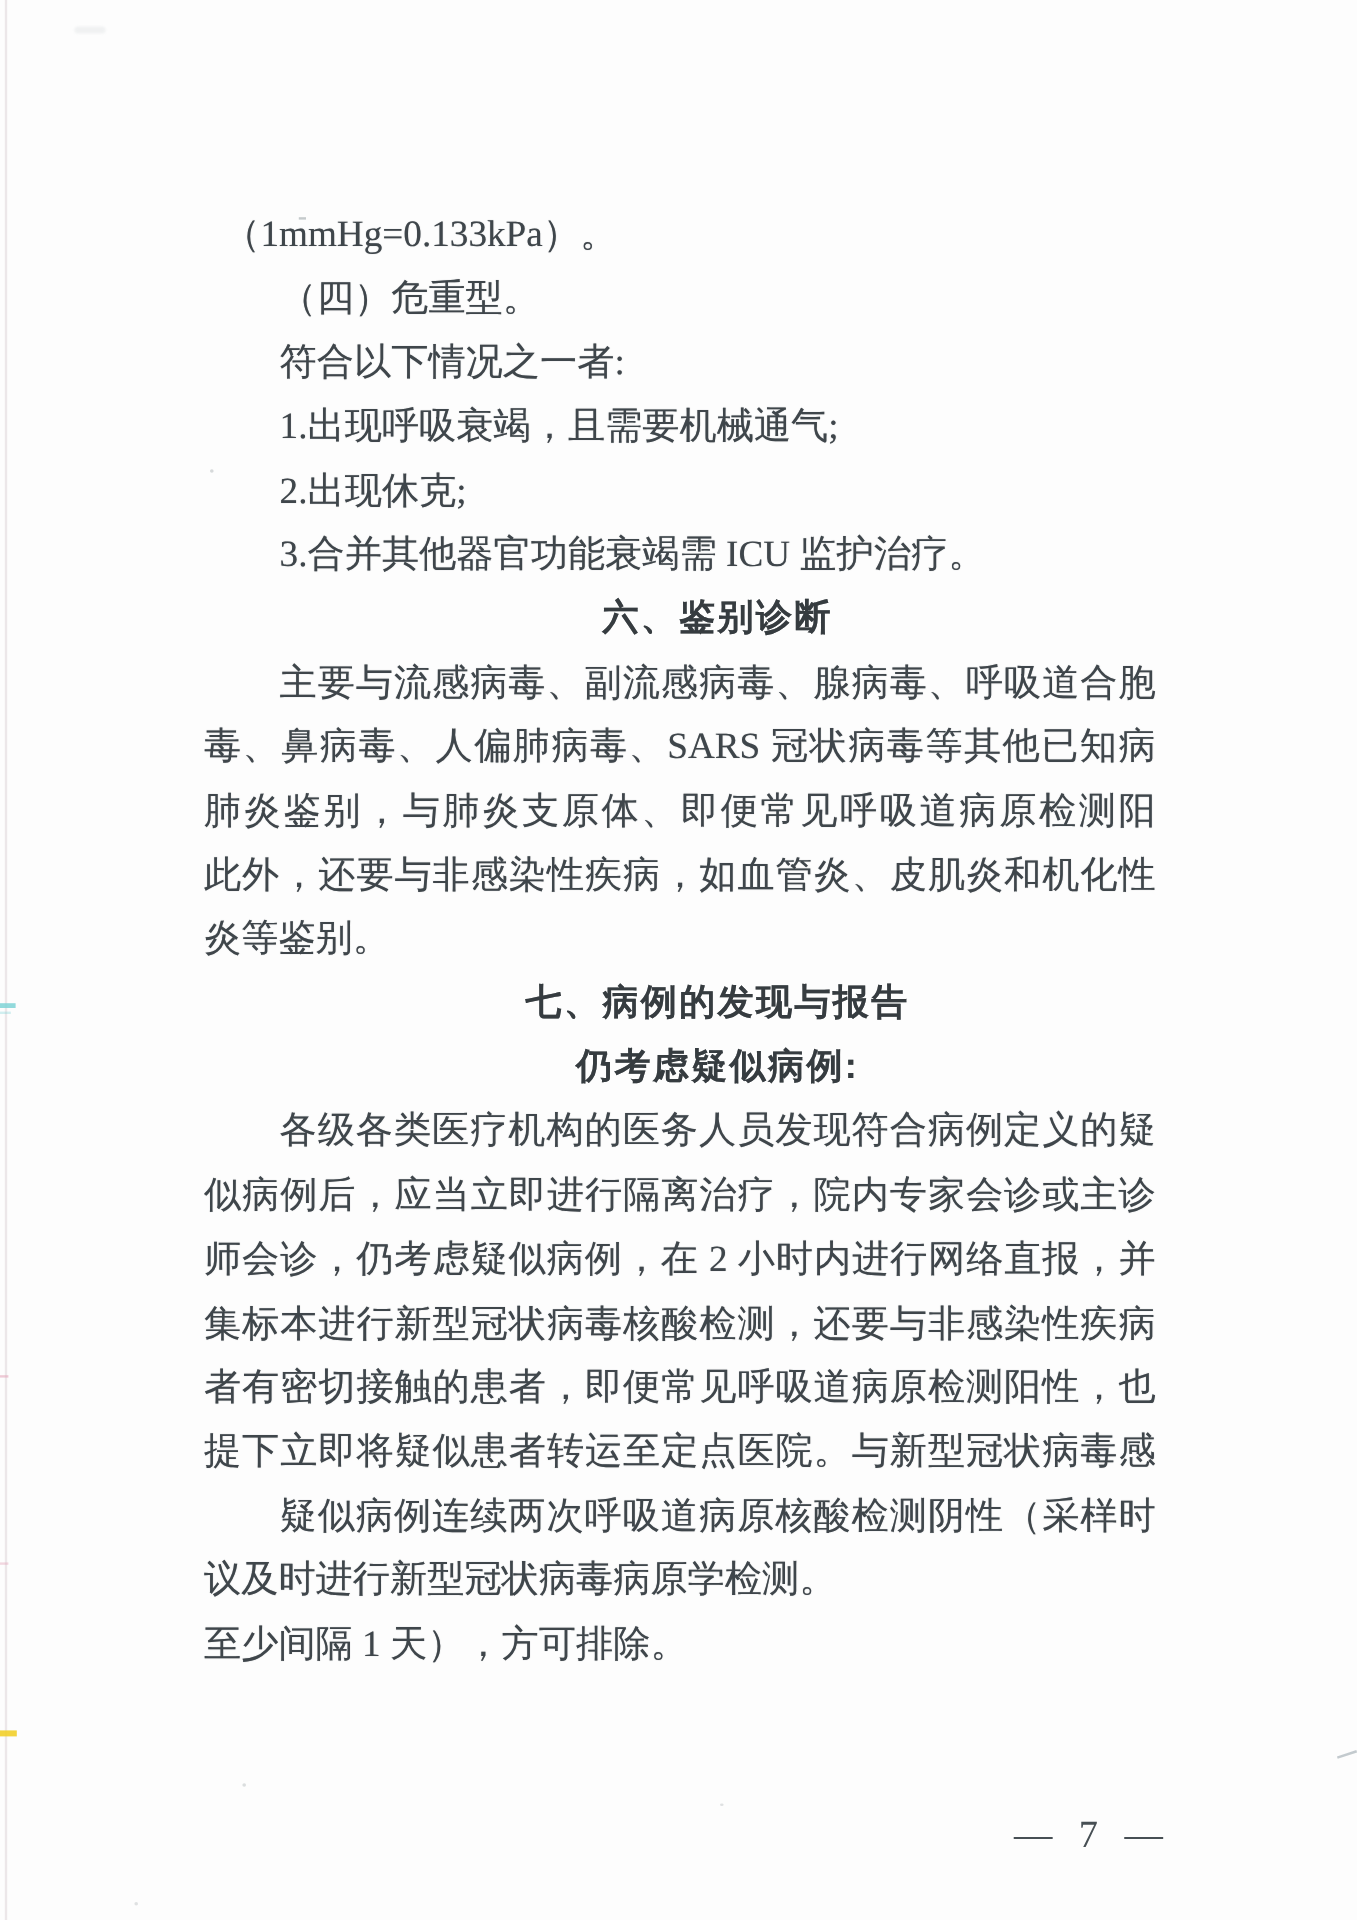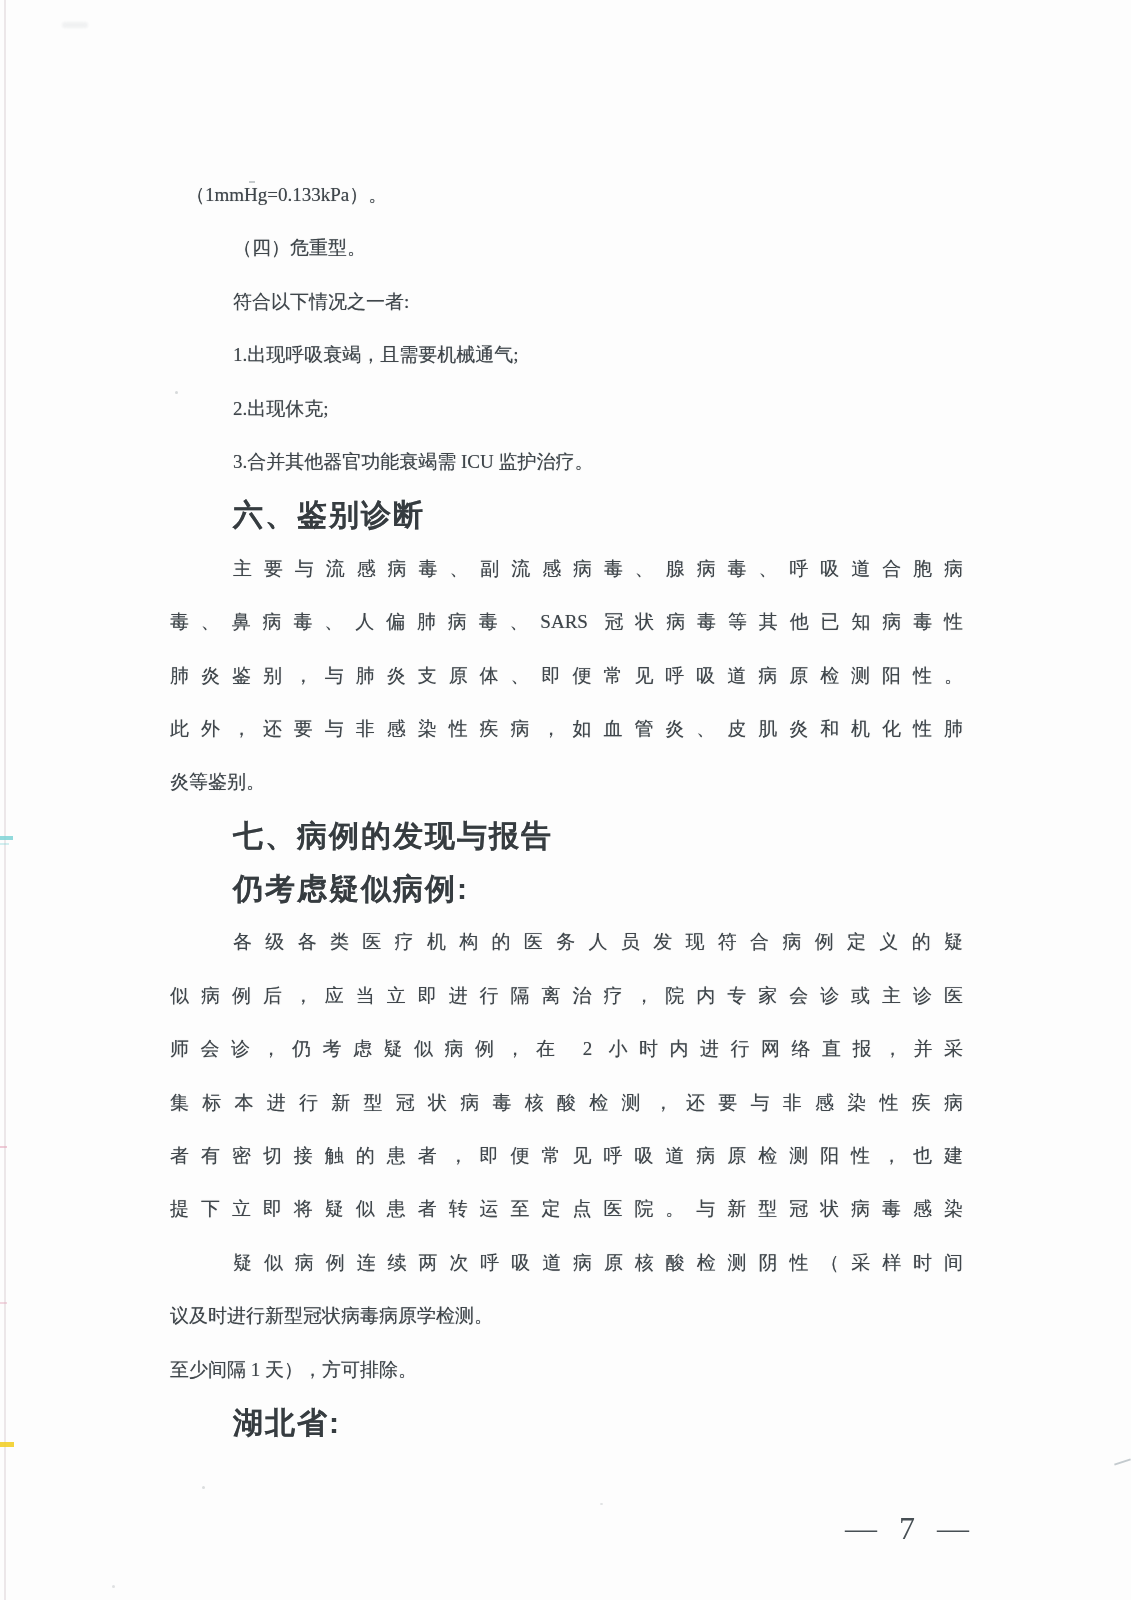--- a/index.html
+++ b/index.html
@@ -16,40 +16,41 @@
   body{width:1131px;height:1600px;background:#ffffff;overflow:hidden;}
   .page{
     position:relative;width:1131px;height:1600px;
     background:var(--paper);
     font-family:"Liberation Serif","DejaVu Serif",serif;
   }
   .content{
     position:absolute;left:170px;top:168px;width:793px;
   }
   .line{
-    height:53.4px;line-height:53.4px;font-size:19px;
+    height:53.4px;line-height:53.4px;font-size:31px;
     color:var(--ink);
     white-space:nowrap;
     text-shadow:0 0 0.7px rgba(63,70,75,0.55);
   }
   .justify{
     text-align:justify;
     text-align-last:justify;
     white-space:normal;
     overflow:hidden;
   }
   .indent{padding-left:63px;}
   .pl16{padding-left:16px;}
   .heading{
     font-family:"Liberation Sans","DejaVu Sans",sans-serif;
     font-weight:700;
     font-size:30px;
     letter-spacing:2px;
     color:var(--heading-ink);
     text-shadow:0 0 0.5px rgba(54,60,64,0.6);
+    text-align:center;
   }
   .footer{
     position:absolute;left:845px;top:1508px;
     font-size:32px;line-height:40px;
     letter-spacing:7px;
     color:var(--footer-ink);
     font-family:"Liberation Serif","DejaVu Serif",serif;
   }
   
   .artifact{position:absolute;pointer-events:none;}
@@ -103,18 +104,17 @@
     <div class="line indent heading">仍考虑疑似病例:</div>
     <div class="line indent justify">各级各类医疗机构的医务人员发现符合病例定义的疑</div>
     <div class="line justify">似病例后，应当立即进行隔离治疗，院内专家会诊或主诊医</div>
     <div class="line justify">师会诊，仍考虑疑似病例，在 2 小时内进行网络直报，并采</div>
     <div class="line justify">集标本进行新型冠状病毒核酸检测，还要与非感染性疾病</div>
     <div class="line justify">者有密切接触的患者，即便常见呼吸道病原检测阳性，也建</div>
     <div class="line justify">提下立即将疑似患者转运至定点医院。与新型冠状病毒感染</div>
     <div class="line indent justify">疑似病例连续两次呼吸道病原核酸检测阴性（采样时间</div>
     <div class="line">议及时进行新型冠状病毒病原学检测。</div>
     <div class="line">至少间隔 1 天），方可排除。</div>
-    <div class="line indent heading">湖北省:</div>
   </main>
 
   <div class="footer">— 7 —</div>
 
 </div>
 
 </body></html>

